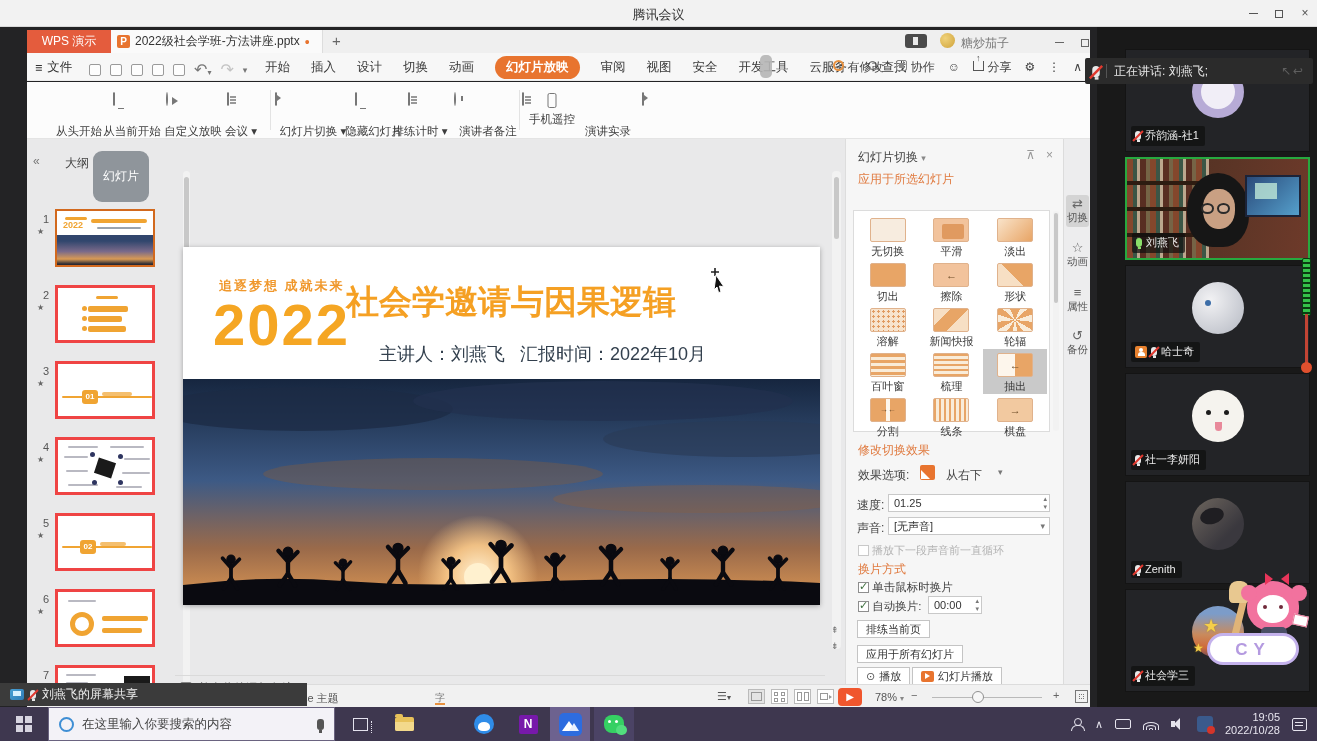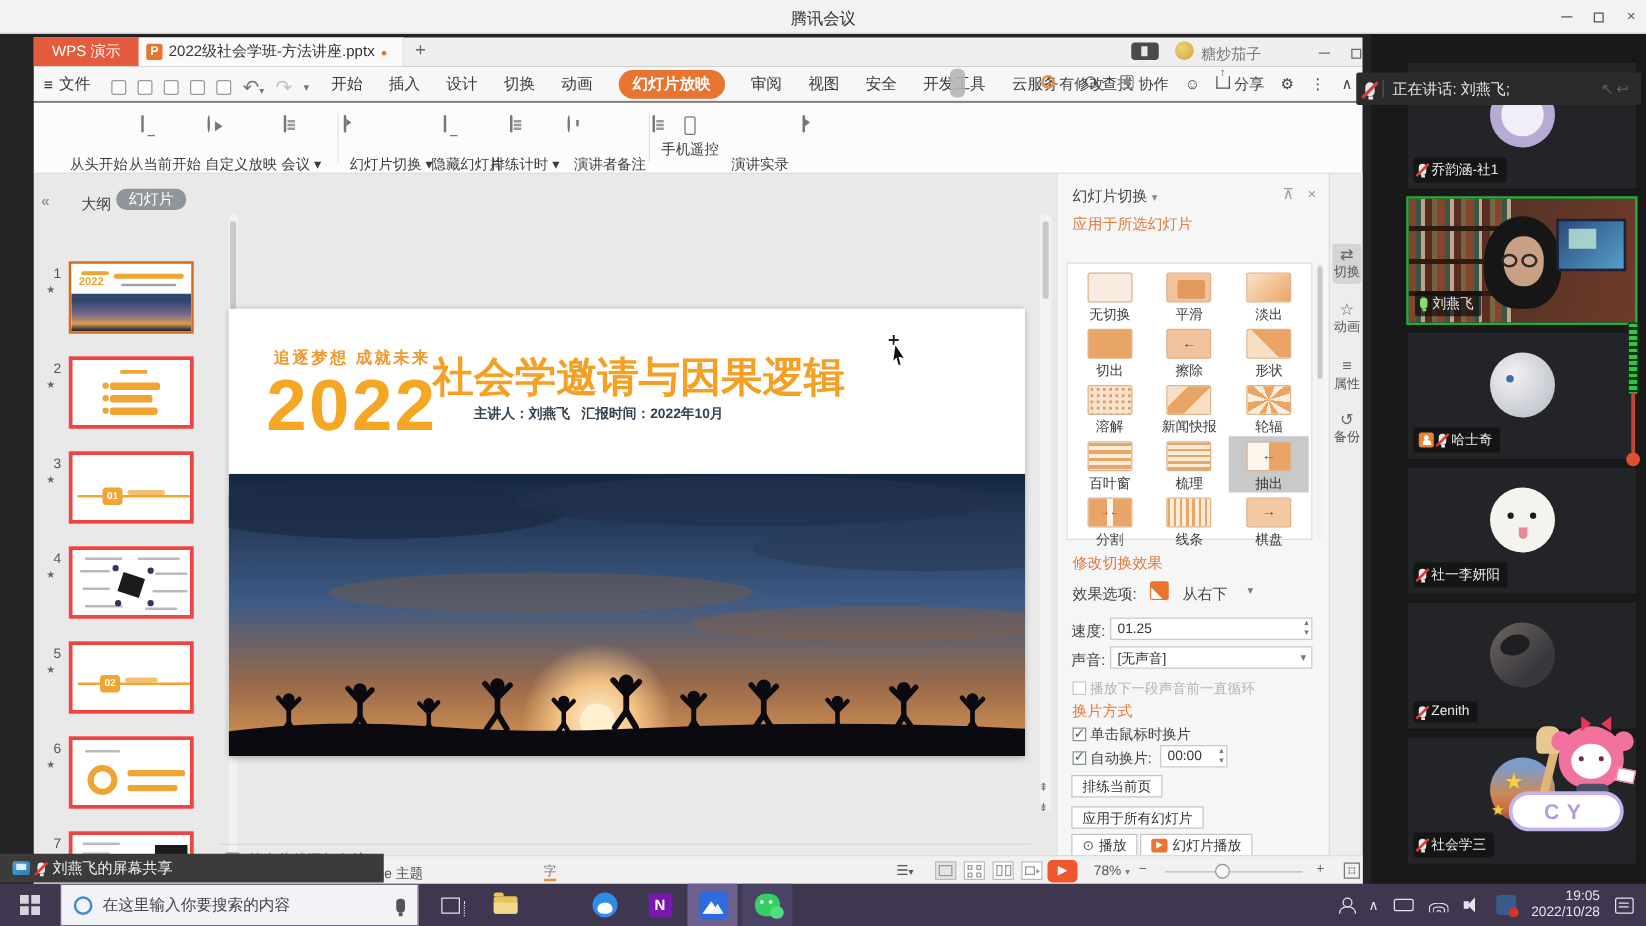--- a/index.html
+++ b/index.html
@@ -69,21 +69,21 @@
   .i-clock{width:15px;height:15px;border:1.5px solid #777;border-radius:50%;position:relative;}
   .i-clock::after{content:'';position:absolute;left:6px;top:3px;width:1.5px;height:5px;background:#777;}
   .i-phone{width:9px;height:15px;border:1.5px solid #777;border-radius:2px;}
   .tb-div{position:absolute;top:8px;width:1px;height:40px;background:#e3e3e3;}
 
   
   .workbg{position:absolute;left:27px;top:112px;width:1063px;height:572px;background:#e9e9ea;}
 
   
   .panehdr{position:absolute;left:0px;top:14px;width:148px;font-size:12px;color:#444;}
-  .pill{background:#8f959b;color:#fff;border-radius:9px;padding:0 10px;font-size:12px;}
+  .pill{background:#8f959b;color:#fff;border-radius:9px;padding:17px 10px;font-size:12px;}
   .thumb{position:absolute;left:28px;width:100px;height:58px;background:#fff;border:3px solid #ef4444;overflow:hidden;}
   .thumb.sel{border:2px solid #d2691e;}
   .tnum{position:absolute;left:6px;width:16px;text-align:right;font-size:11px;color:#555;}
   .tstar{position:absolute;left:10px;font-size:8px;color:#666;}
   .vsb{position:absolute;background:#f2f2f2;border-radius:4px;}
   .vsb .th{position:absolute;left:1px;width:5px;background:#c8c8c8;border-radius:3px;}
 
   
   .m-line{position:absolute;background:#f0a432;border-radius:2px;}
   .m-photo{position:absolute;left:0;right:0;bottom:0;height:55%;background:linear-gradient(180deg,#31466d 20%,#7a6a8a 55%,#d99a54 80%,#2a2a33 97%);}
@@ -91,21 +91,21 @@
     text-align:center;line-height:14px;}
   .m-dot{position:absolute;width:5px;height:5px;border-radius:50%;background:#2e3560;}
   .m-gray{position:absolute;background:#b9b9c2;height:2px;border-radius:1px;}
   .m-blob{position:absolute;background:#1a1a1a;}
 
   
   .canvas{position:absolute;left:183px;top:220px;width:637px;height:358px;background:#fff;box-shadow:0 1px 5px rgba(0,0,0,.3);}
   .sl-tag{position:absolute;left:36px;top:30px;font-size:13px;font-weight:bold;color:#f0982c;letter-spacing:2px;}
   .sl-year{position:absolute;left:30px;top:44px;font-size:58px;font-weight:bold;color:#f5a623;letter-spacing:2px;}
   .sl-title{position:absolute;left:163px;top:33px;font-size:33px;font-weight:bold;color:#f5a023;white-space:nowrap;}
-  .sl-sub{position:absolute;left:196px;top:76px;font-size:11px;font-weight:bold;color:#33404e;white-space:nowrap;}
+  .sl-sub{position:absolute;left:196px;top:95px;font-size:18px;font-weight:normal;color:#33404e;white-space:nowrap;}
   .sl-photo{position:absolute;left:0;top:132px;width:637px;height:226px;}
 
   
   .cursor{position:absolute;left:706px;top:240px;width:22px;height:26px;z-index:40;}
 
   
   .notesrow{position:absolute;left:175px;top:648px;width:650px;height:24px;border-top:1px solid #dadada;}
   .notes-ic{position:absolute;left:5px;top:6px;width:12px;height:10px;border:1.3px solid #888;border-radius:2px;}
   .notes-ic::after{content:'';position:absolute;left:2px;top:2px;width:6px;height:1px;background:#888;box-shadow:0 2.5px 0 #888;}
   .notes-txt{position:absolute;left:23px;top:4px;font-size:12px;color:#666;}

